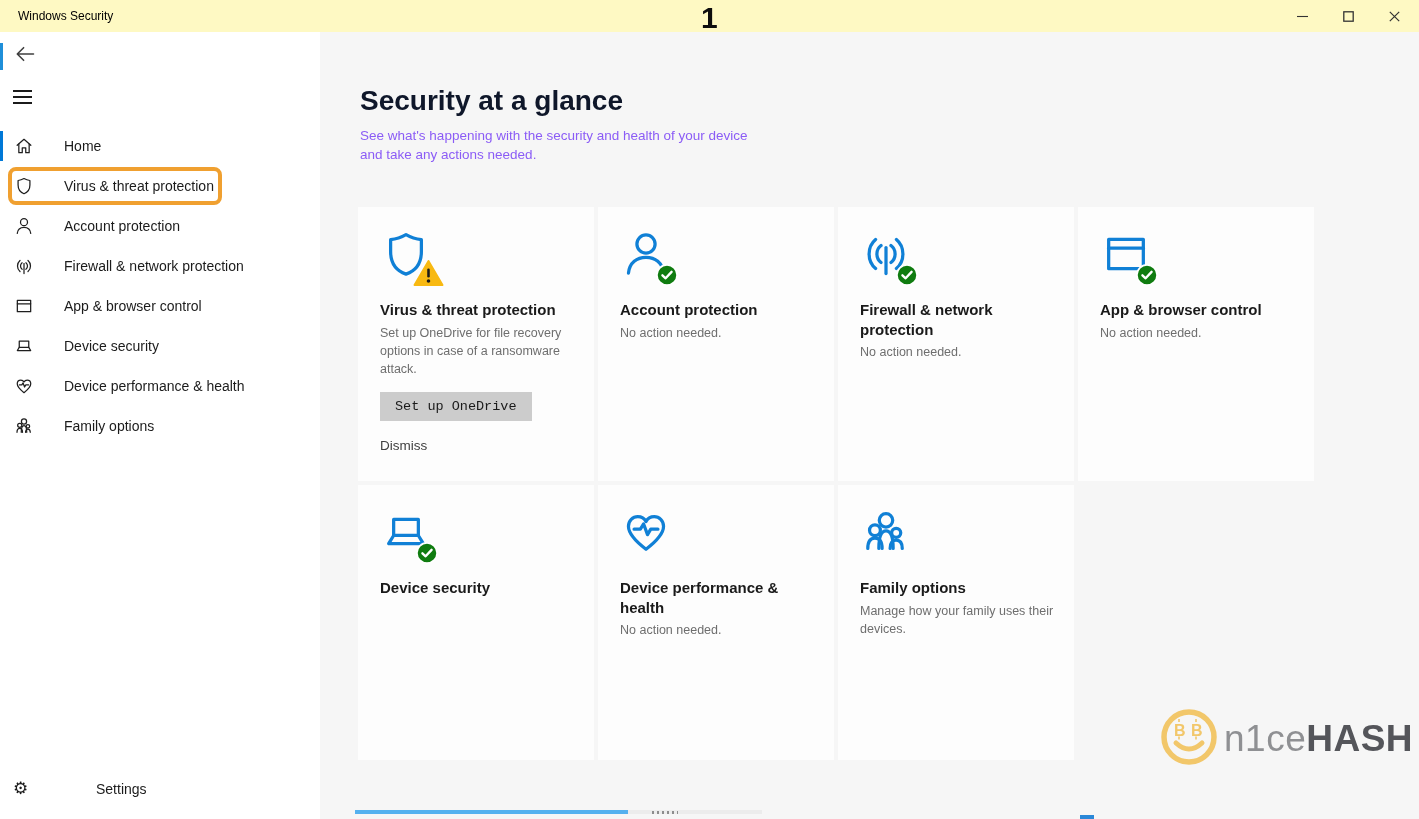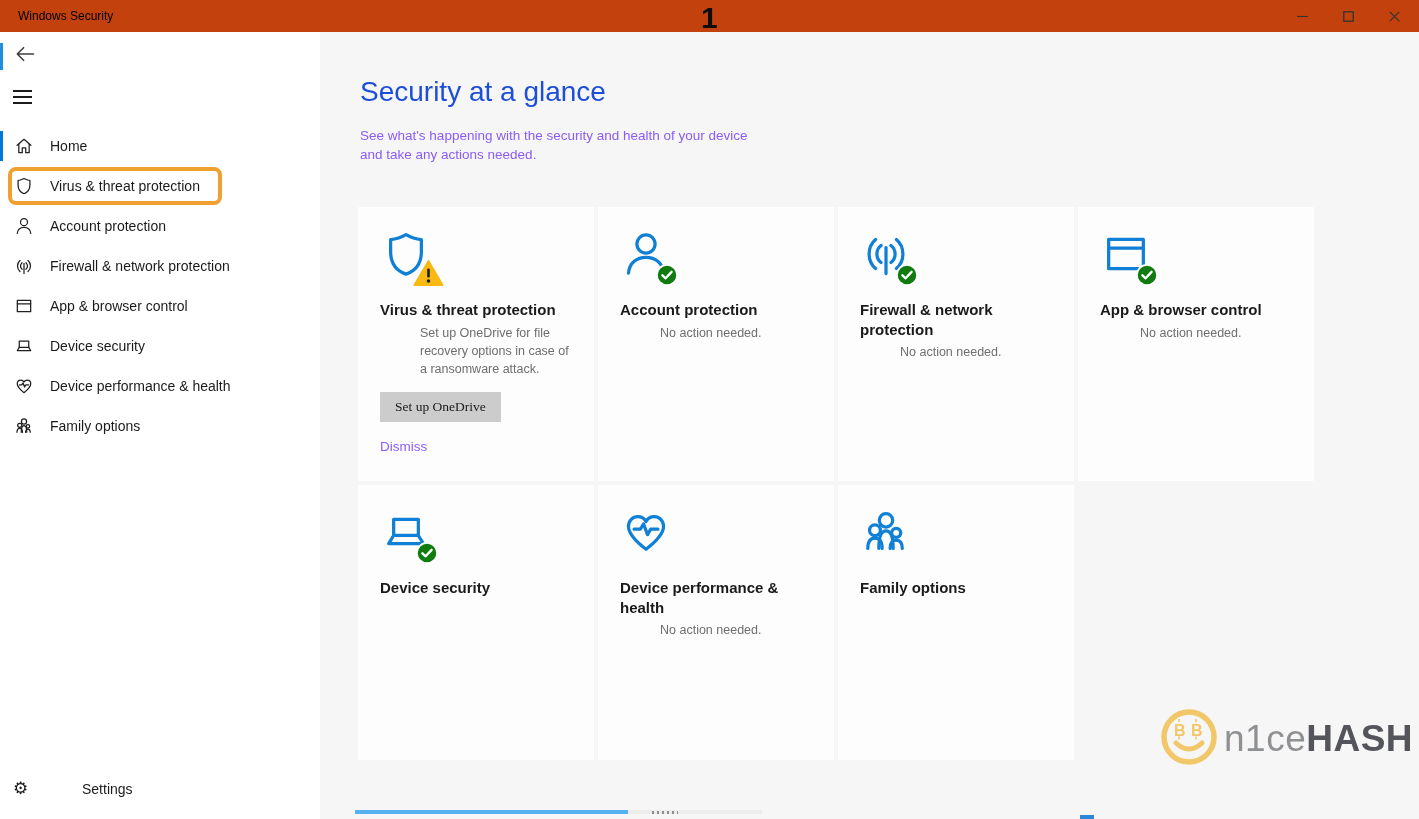--- a/index.html
+++ b/index.html
@@ -1,68 +1,68 @@
 <!DOCTYPE html>
 <html><head>
 <meta charset="utf-8">
 <style>
   * { margin:0; padding:0; box-sizing:border-box; }
   html,body { width:1419px; height:819px; }
   body { font-family:"Liberation Sans","DejaVu Sans",sans-serif; background:#fff; }
   .app { position:relative; width:1419px; height:819px; background:#fff; overflow:hidden; }
 
   
-  .titlebar { position:absolute; left:0; top:0; width:100%; height:32px; background:#c2410c; }
+  .titlebar { position:absolute; left:0; top:0; width:100%; height:32px; background:#fef9c3; }
   .tb-title { position:absolute; left:18px; top:9px; font-size:12px; color:#000; }
   .step-num { position:absolute; left:701px; top:1px; font-size:30px; font-weight:800; color:#0d0d0d; }
   .win-controls { position:absolute; right:2px; top:0; height:32px; display:flex; }
   .win-btn { width:46px; height:32px; display:flex; align-items:center; justify-content:center; }
 
   
   .back-btn { position:absolute; left:12px; top:42px; width:26px; height:24px; }
   .blue-artifact { position:absolute; left:0; top:43px; width:3px; height:27px; background:#1f8fd9; }
   .hamburger { position:absolute; left:13px; top:90px; width:19px; height:14px; display:flex; flex-direction:column; justify-content:space-between; }
   .hamburger i { display:block; height:2px; background:#1b1b1b; }
 
   .sidebar { position:absolute; left:0; top:126px; width:320px; }
   .nav-item { position:relative; height:40px; display:flex; align-items:center; cursor:default; }
   .nav-accent { display:none; position:absolute; left:0; top:5px; width:3px; height:30px; background:#0078d7; }
   .nav-item.selected .nav-accent { display:block; }
   .nav-icon { position:absolute; left:14px; top:10px; width:20px; height:20px; }
   .nav-icon svg { display:block; width:20px; height:20px; }
-  .nav-label { position:absolute; left:50px; font-size:14px; color:#1b1b1b; white-space:nowrap; }
+  .nav-label { position:absolute; left:64px; font-size:14px; color:#1b1b1b; white-space:nowrap; }
   .nav-highlight { display:none; position:absolute; left:8px; top:1px; width:214px; height:38px;
     border:4px solid #f0a030; border-radius:8px; pointer-events:none; }
   .nav-item.highlighted .nav-highlight { display:block; }
   .settings-item { position:absolute; left:0; top:770px; width:320px; height:40px; }
   .settings-item .gear { position:absolute; left:13px; top:9px; font-size:17px; color:#1b1b1b; line-height:20px; }
   .settings-item .nav-label { top:11px;margin-left:32px; }
 
   
   .main { position:absolute; left:320px; top:32px; right:0; bottom:0; background:#f6f6f6; }
-  .page-title { position:absolute; left:40px; top:44px; font-size:28px; font-weight:400; color:#1d4ed8; }
+  .page-title { position:absolute; left:40px; top:53px; font-size:28px; font-weight:700; color:#0f172a; }
   .page-subtitle { position:absolute; left:40px; top:95px; max-width:392px; font-size:13.5px; line-height:1.38; color:#8b5cf6; }
 
   .cards-grid { position:absolute; left:38px; top:175px; width:956px; height:553px;
     display:grid; grid-template-columns:repeat(4,1fr); grid-template-rows:274px 275px; gap:4px; }
   .cell { background:#fdfdfd; }
   .cell.empty { background:transparent; }
   .card { padding:20px 18px 0 22px; }
   .card-icon-wrap { position:relative; width:54px; height:56px; margin-top:1px; }
   .card-icon svg { display:block; width:52px; height:52px; }
   .card-badge { position:absolute; }
   .card-badge.ok { right:-4px; bottom:-2px; width:22px; height:22px; }
   .card-badge.ok svg { display:block; width:22px; height:22px; }
   .card-badge.warning { right:-10px; bottom:-3px; width:31px; height:28px; }
   .card-badge.warning svg { display:block; width:31px; height:28px; }
   .card-title { margin-top:16px; font-size:15px; font-weight:700; color:#1a1a1a; line-height:1.3; max-width:180px; }
-  .card-desc { margin-top:4px; font-size:12.5px; color:#6e6e6e; line-height:1.45; max-width:196px;margin-left:40px; }
+  .card-desc { margin-top:4px; font-size:12.5px; color:#6e6e6e; line-height:1.45; max-width:196px; }
   .card-btn { display:inline-block; margin-top:14px; padding:7px 15px; background:#cccccc; border:none;
-    font-family:Liberation Serif, serif; font-size:13.5px; color:#1a1a1a; cursor:pointer; }
-  .card-link { margin-top:17px; font-size:13.5px; color:#8b5cf6; cursor:pointer; }
+    font-family:Liberation Mono, monospace; font-size:13.5px; color:#1a1a1a; cursor:pointer; }
+  .card-link { margin-top:17px; font-size:13.5px; color:#404040; cursor:pointer; }
 
   
   .watermark { position:absolute; left:840px; top:676px; display:flex; align-items:center; }
   .wm-text { margin-left:6px; font-size:37px; letter-spacing:.5px;text-align:center; }
   .wm-prefix { color:#8f9093; font-weight:500; }
   .wm-suffix { color:#54555a; font-weight:800; }
 
   
   .strip-gray { position:absolute; left:355px; top:810px; width:407px; height:4px; background:#ececec; }
   .strip-blue { position:absolute; left:355px; top:810px; width:273px; height:4px; background:#55b1ef; }
@@ -321,20 +321,21 @@
                 <circle cx="12" cy="6.6" r="3.1"></circle>
                 <path d="M8.7 19.6 C8.7 13.9 10.1 11.5 12 11.5 C13.9 11.5 15.3 13.9 15.3 19.6"></path>
                 <circle cx="6.9" cy="11.2" r="2.5"></circle>
                 <path d="M3.6 19.6 C3.6 16.2 5 14.8 6.9 14.8 C8.8 14.8 10.2 16.2 10.2 19.6"></path>
                 <circle cx="16.7" cy="12.4" r="2.1"></circle>
                 <path d="M13.9 19.6 C13.9 16.9 15.1 15.7 16.7 15.7 C18.3 15.7 19.5 16.9 19.5 19.6"></path>
               </svg></span>
       
     </div>
     <div class="card-title">Family options</div>
+    <div class="card-desc">Manage how your family uses their devices.</div>
 
   </div>
         <div class="cell empty"></div>
       </div>
 
     <div class="watermark">
       <span>
         <svg width="58" height="58" viewBox="0 0 58 58">
           <circle cx="29" cy="29" r="25" fill="none" stroke="#f2c76a" stroke-width="5.5"></circle>
           <text x="14" y="28" font-family="'Liberation Sans',sans-serif" font-size="16" font-weight="bold" fill="#f2c76a">B</text>

